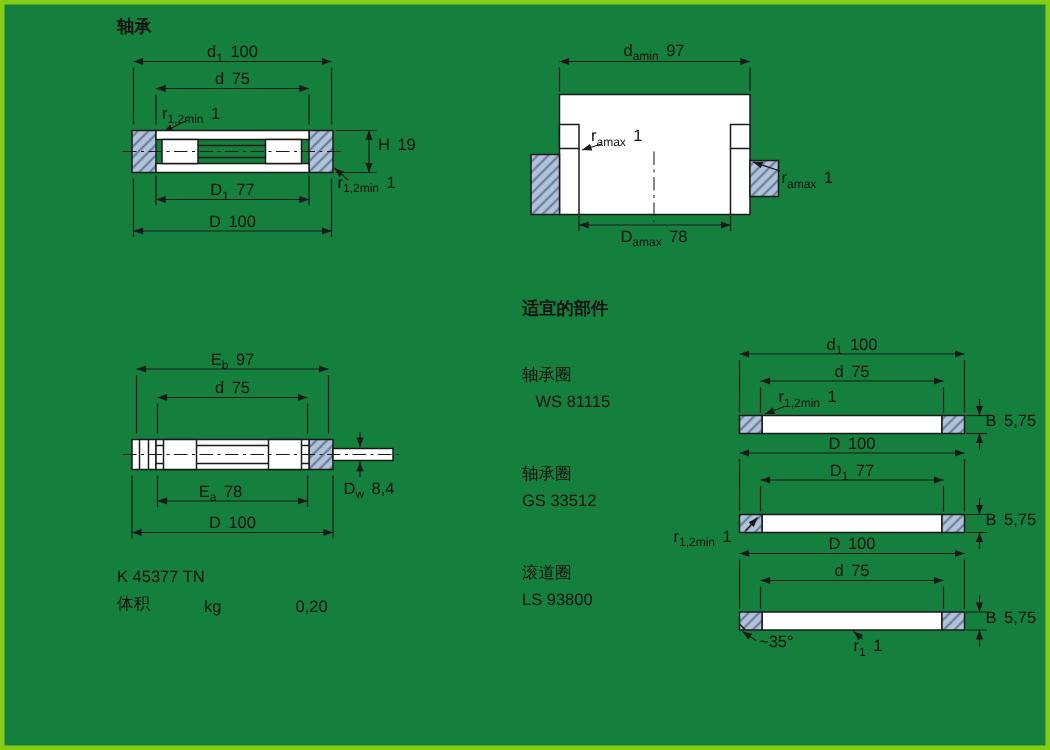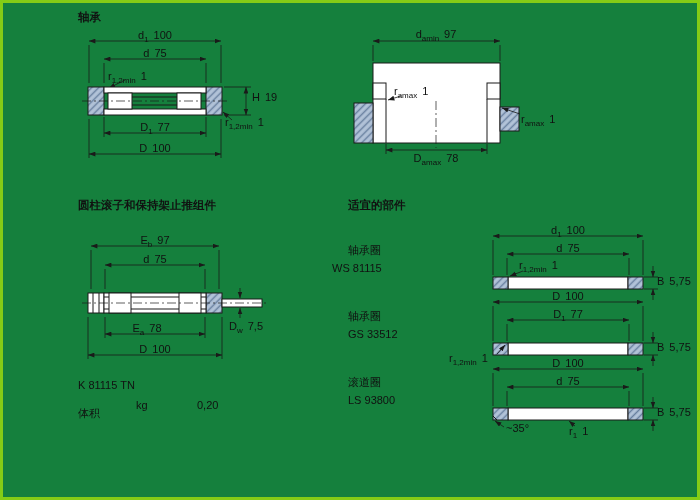--- a/index.html
+++ b/index.html
@@ -179,35 +179,34 @@
 <div class="lbl" style="left:249px;top:88px"><span>H</span><sub></sub><span class="v">19</span></div>
 <div class="lbl" style="left:222px;top:113px"><span>r</span><sub>1,2min</sub><span class="v">1</span></div>
 <div class="lbl c" style="left:112px;top:118px;width:80px"><span>D</span><sub>1</sub><span class="v">77</span></div>
 <div class="lbl c" style="left:102px;top:139px;width:100px"><span>D</span><sub></sub><span class="v">100</span></div>
 
 <div class="lbl c" style="left:383px;top:25px;width:100px"><span>d</span><sub>amin</sub><span class="v">97</span></div>
 <div class="lbl" style="left:391px;top:82px"><span>r</span><sub>amax</sub><span class="v">1</span></div>
 <div class="lbl" style="left:518px;top:110px"><span>r</span><sub>amax</sub><span class="v">1</span></div>
 <div class="lbl c" style="left:383px;top:149px;width:100px"><span>D</span><sub>amax</sub><span class="v">78</span></div>
 
-<div class="ttl" style="left:75px;top:195px">圆柱滚子和保持架止推组件</div>
 <div class="lbl c" style="left:102px;top:231px;width:100px"><span>E</span><sub>b</sub><span class="v">97</span></div>
 <div class="lbl c" style="left:112px;top:250px;width:80px"><span>d</span><sub></sub><span class="v">75</span></div>
-<div class="lbl" style="left:226px;top:317px"><span>D</span><sub>w</sub><span class="v">7,5</span></div>
+<div class="lbl" style="left:226px;top:317px"><span>D</span><sub>w</sub><span class="v">8,4</span></div>
 <div class="lbl c" style="left:104px;top:319px;width:80px"><span>E</span><sub>a</sub><span class="v">78</span></div>
 <div class="lbl c" style="left:102px;top:340px;width:100px"><span>D</span><sub></sub><span class="v">100</span></div>
-<div class="lbl" style="left:75px;top:376px">K 81115 TN</div>
-<div class="lbl" style="left:75px;top:404px">体积</div>
+<div class="lbl" style="left:75px;top:376px">K 45377 TN</div>
+<div class="lbl" style="left:75px;top:394px">体积</div>
 <div class="lbl" style="left:133px;top:396px">kg</div>
 <div class="lbl" style="left:194px;top:396px">0,20</div>
 
 <div class="ttl" style="left:345px;top:195px">适宜的部件</div>
 
 <div class="lbl" style="left:345px;top:241px">轴承圈</div>
-<div class="lbl" style="left:329px;top:259px">WS 81115</div>
+<div class="lbl" style="left:354px;top:259px">WS 81115</div>
 <div class="lbl c" style="left:515px;top:221px;width:100px"><span>d</span><sub>1</sub><span class="v">100</span></div>
 <div class="lbl c" style="left:525px;top:239px;width:80px"><span>d</span><sub></sub><span class="v">75</span></div>
 <div class="lbl" style="left:516px;top:256px"><span>r</span><sub>1,2min</sub><span class="v">1</span></div>
 <div class="lbl" style="left:654px;top:272px"><span>B</span><sub></sub><span class="v">5,75</span></div>
 
 <div class="lbl" style="left:345px;top:307px">轴承圈</div>
 <div class="lbl" style="left:345px;top:325px">GS 33512</div>
 <div class="lbl c" style="left:515px;top:287px;width:100px"><span>D</span><sub></sub><span class="v">100</span></div>
 <div class="lbl c" style="left:525px;top:305px;width:80px"><span>D</span><sub>1</sub><span class="v">77</span></div>
 <div class="lbl" style="left:446px;top:349px"><span>r</span><sub>1,2min</sub><span class="v">1</span></div>

